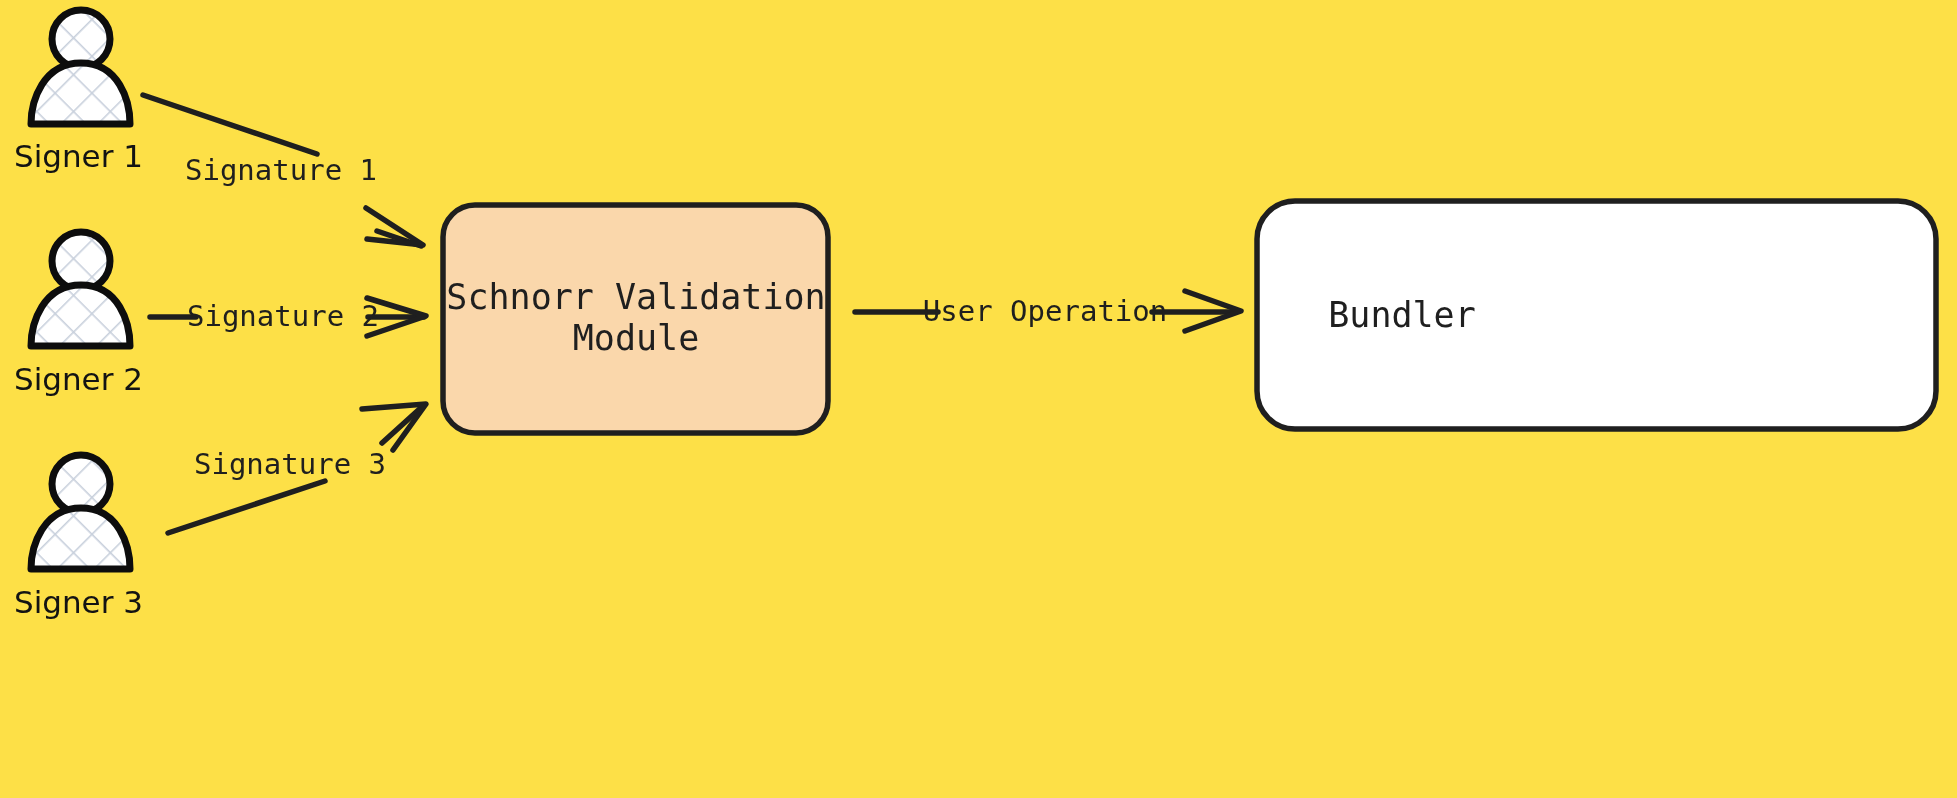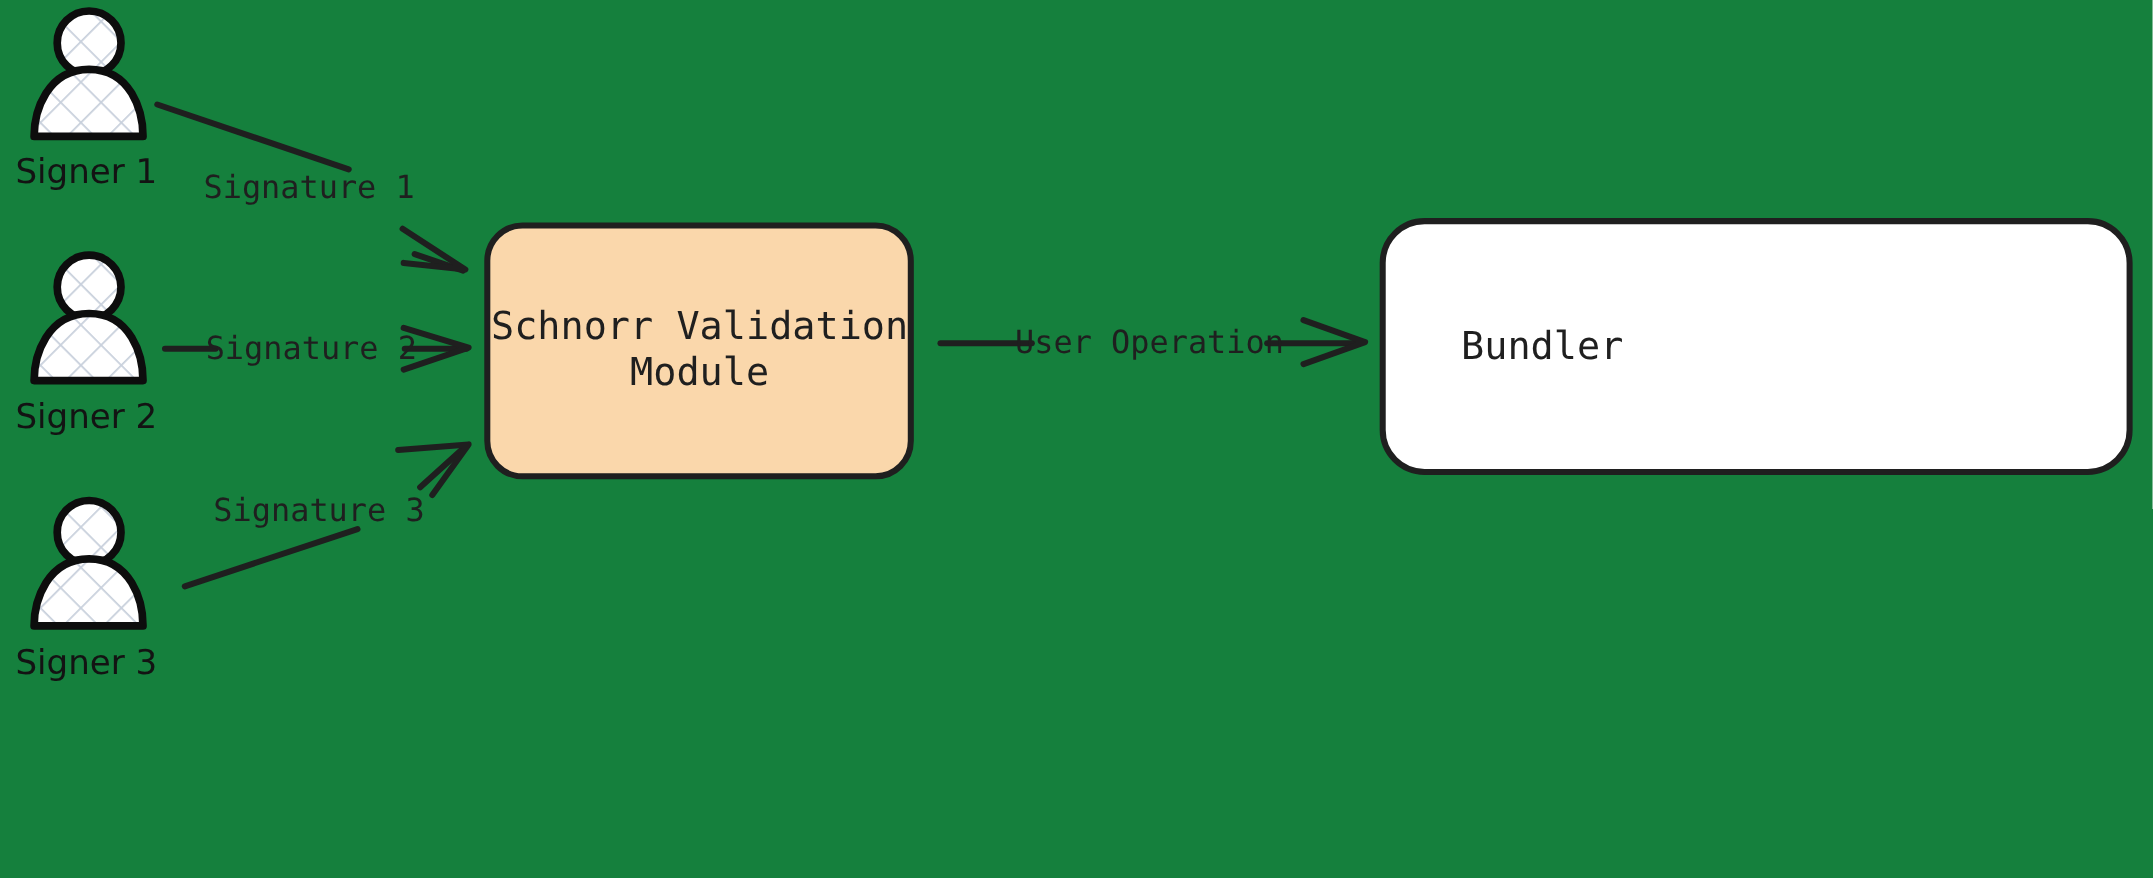--- a/index.html
+++ b/index.html
@@ -7,21 +7,21 @@
     padding: 0;
     background: #ffffff;
   }
   body {
     font-family: "DejaVu Sans Mono", monospace;
   }
   #canvas {
     position: relative;
     width: 1957px;
     height: 798px;
-    background: #15803d;
+    background: #fde047;
     overflow: hidden;
   }
   #diagram-svg {
     position: absolute;
     top: 0;
     left: 0;
     width: 1957px;
     height: 798px;
   }
   .edge-label {

